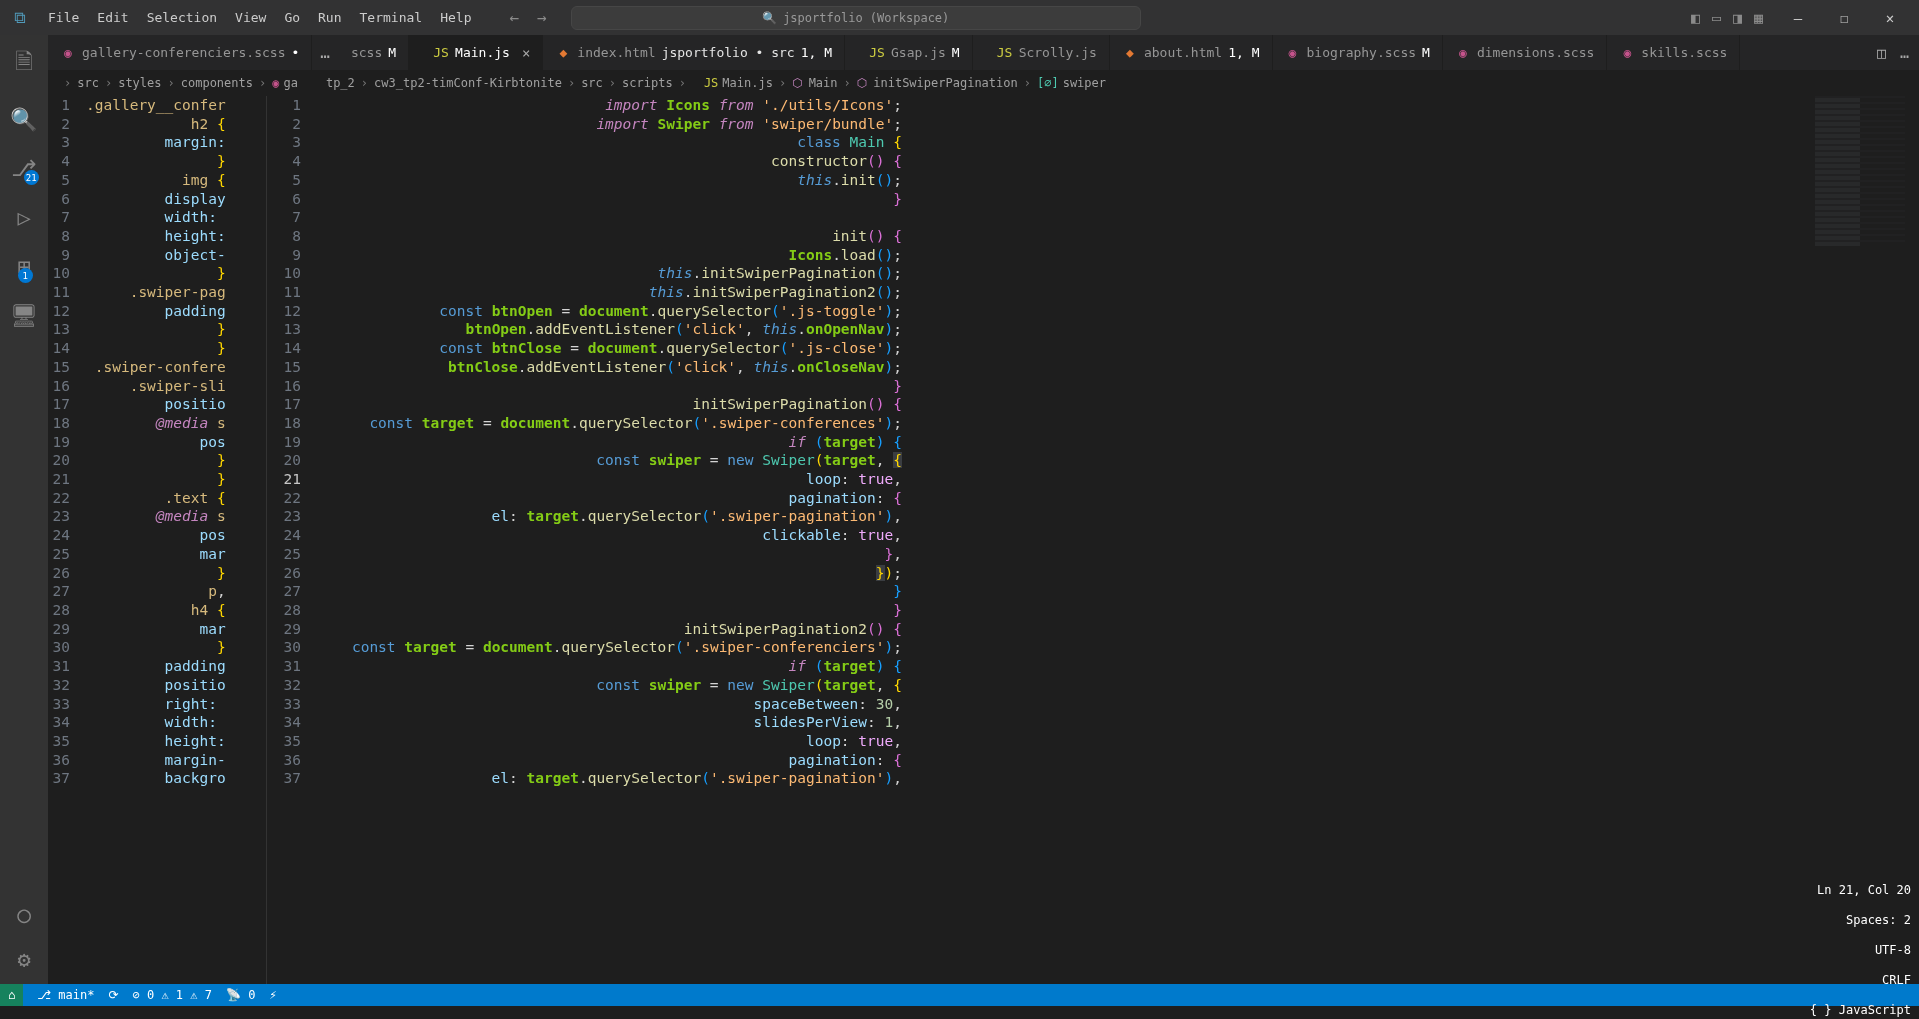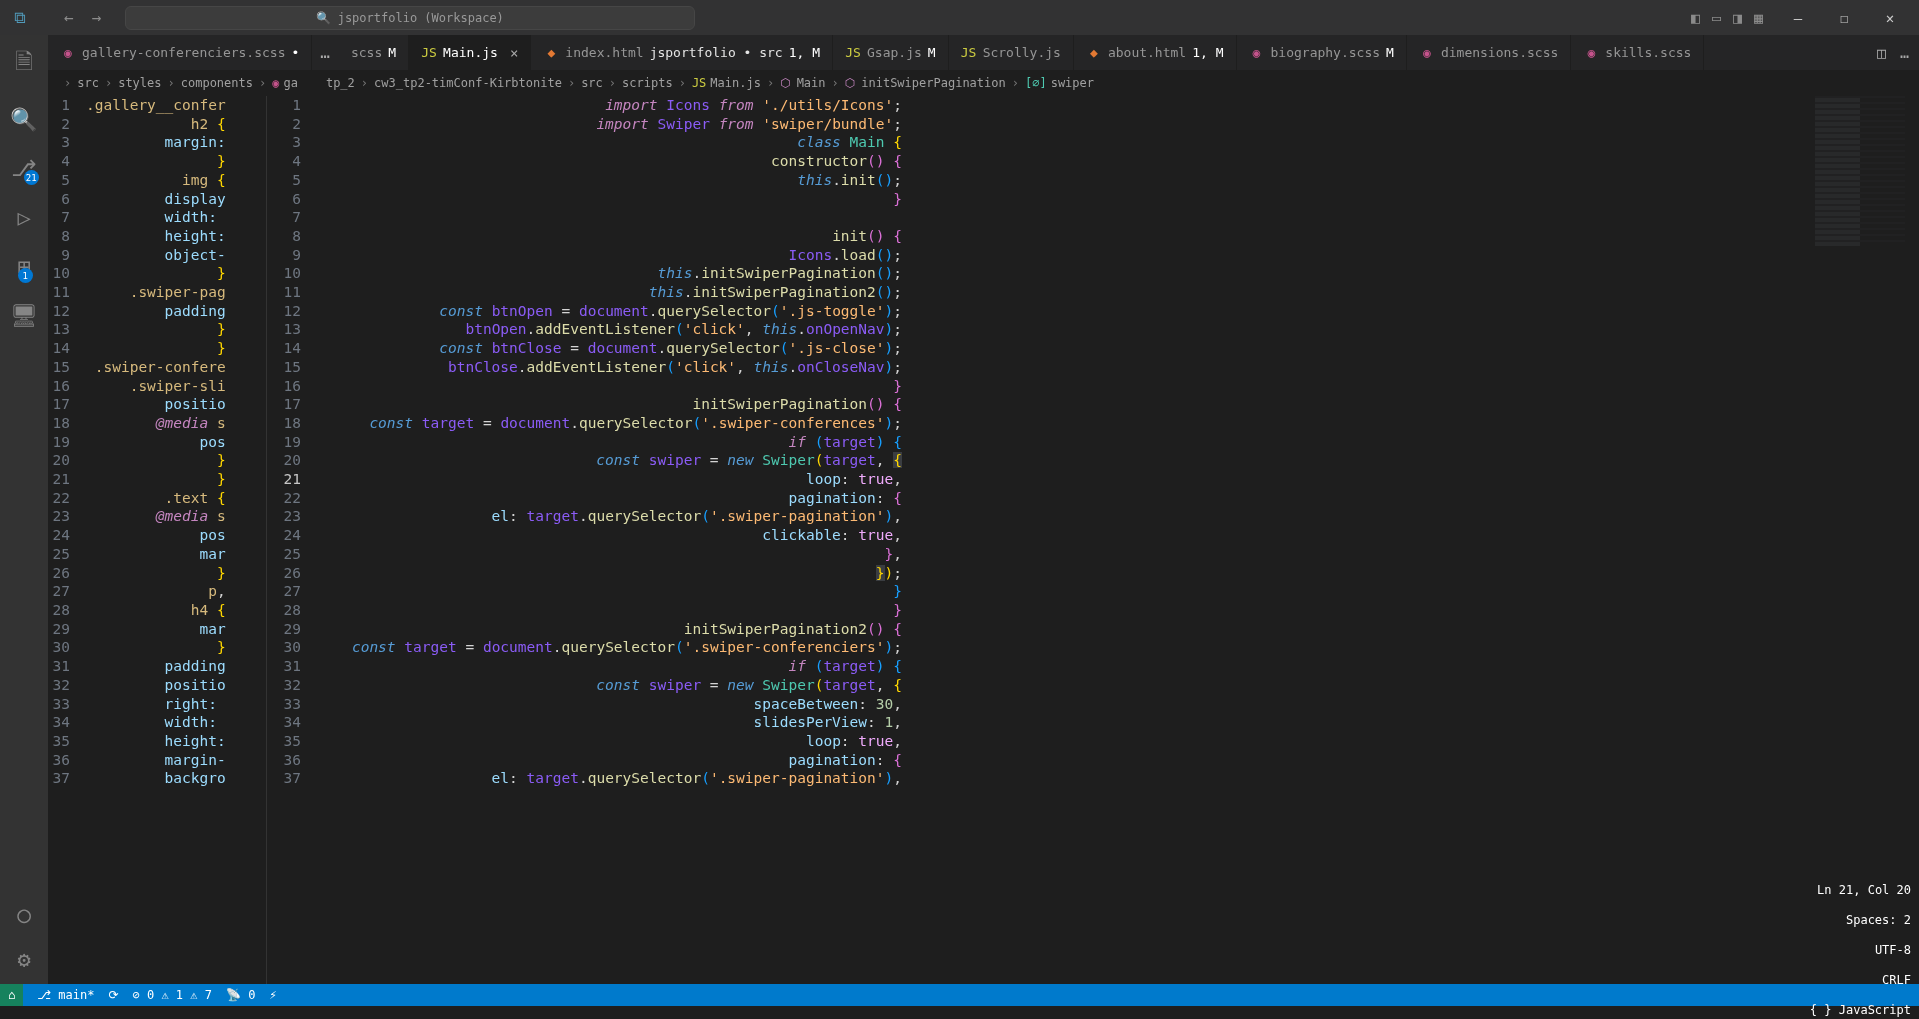--- a/index.html
+++ b/index.html
@@ -132,46 +132,56 @@
   color:#fff;
   font-size:12px;
   padding:0 8px;
   gap:14px;
 }
 .statusbar .remote { background:#16825d; margin-left:-8px; padding:0 8px; height:100%; display:flex; align-items:center; }
 .statusbar .right { margin-left:auto; display:flex; gap:16px; align-items:flex-end;flex-direction:column; }
 
 
 .c-key { color:#c586c0; font-style:italic; }
-.c-var { color:#8b5cf6; }
+.c-var { color:#84cc16;font-weight:bold; }
 .c-str { color:#fdba74; }
 .c-cls { color:#4ec9b0; }
 .c-fn  { color:#dcdcaa; }
 .c-this{ color:#569cd6; font-style:italic;}
 .c-prop{ color:#9cdcfe; }
 .c-num { color:#b5cea8; }
 .c-op  { color:#d4d4d4; }
 .c-sel { color:#d7ba7d; }
 .c-kw  { color:#f0abfc; }
 .c-br  { color:#ffd700; }
 .c-br2 { color:#da70d6; }
 .c-br3 { color:#179fff; }
-.c-classkw { color:#569cd6; font-style:italic; }
+.c-classkw { color:#569cd6; }
 .c-hl  { background:#3a3d41; }
 .ln-cur { color:#c6c6c6; }
 
 .icon-scss{ color:#c6538c; }
-.icon-js  { color:#cbcb41; }
+.icon-js  { color:#cbcb41;margin-left:12px; }
 .icon-html{ color:#e37933; }
 </style>
 </head>
 <body>
 
 <div class="titlebar">
   <div class="logo">⧉</div>
+  <div class="menu">
+    <span>File</span>
+    <span>Edit</span>
+    <span>Selection</span>
+    <span>View</span>
+    <span>Go</span>
+    <span>Run</span>
+    <span>Terminal</span>
+    <span>Help</span>
+  </div>
   <div class="nav">
     <span>←</span>
     <span>→</span>
   </div>
   <div class="search">
     <span>🔍</span>
     <span>jsportfolio (Workspace)</span>
   </div>
   <div class="winlayout">
     <span>◧</span>

